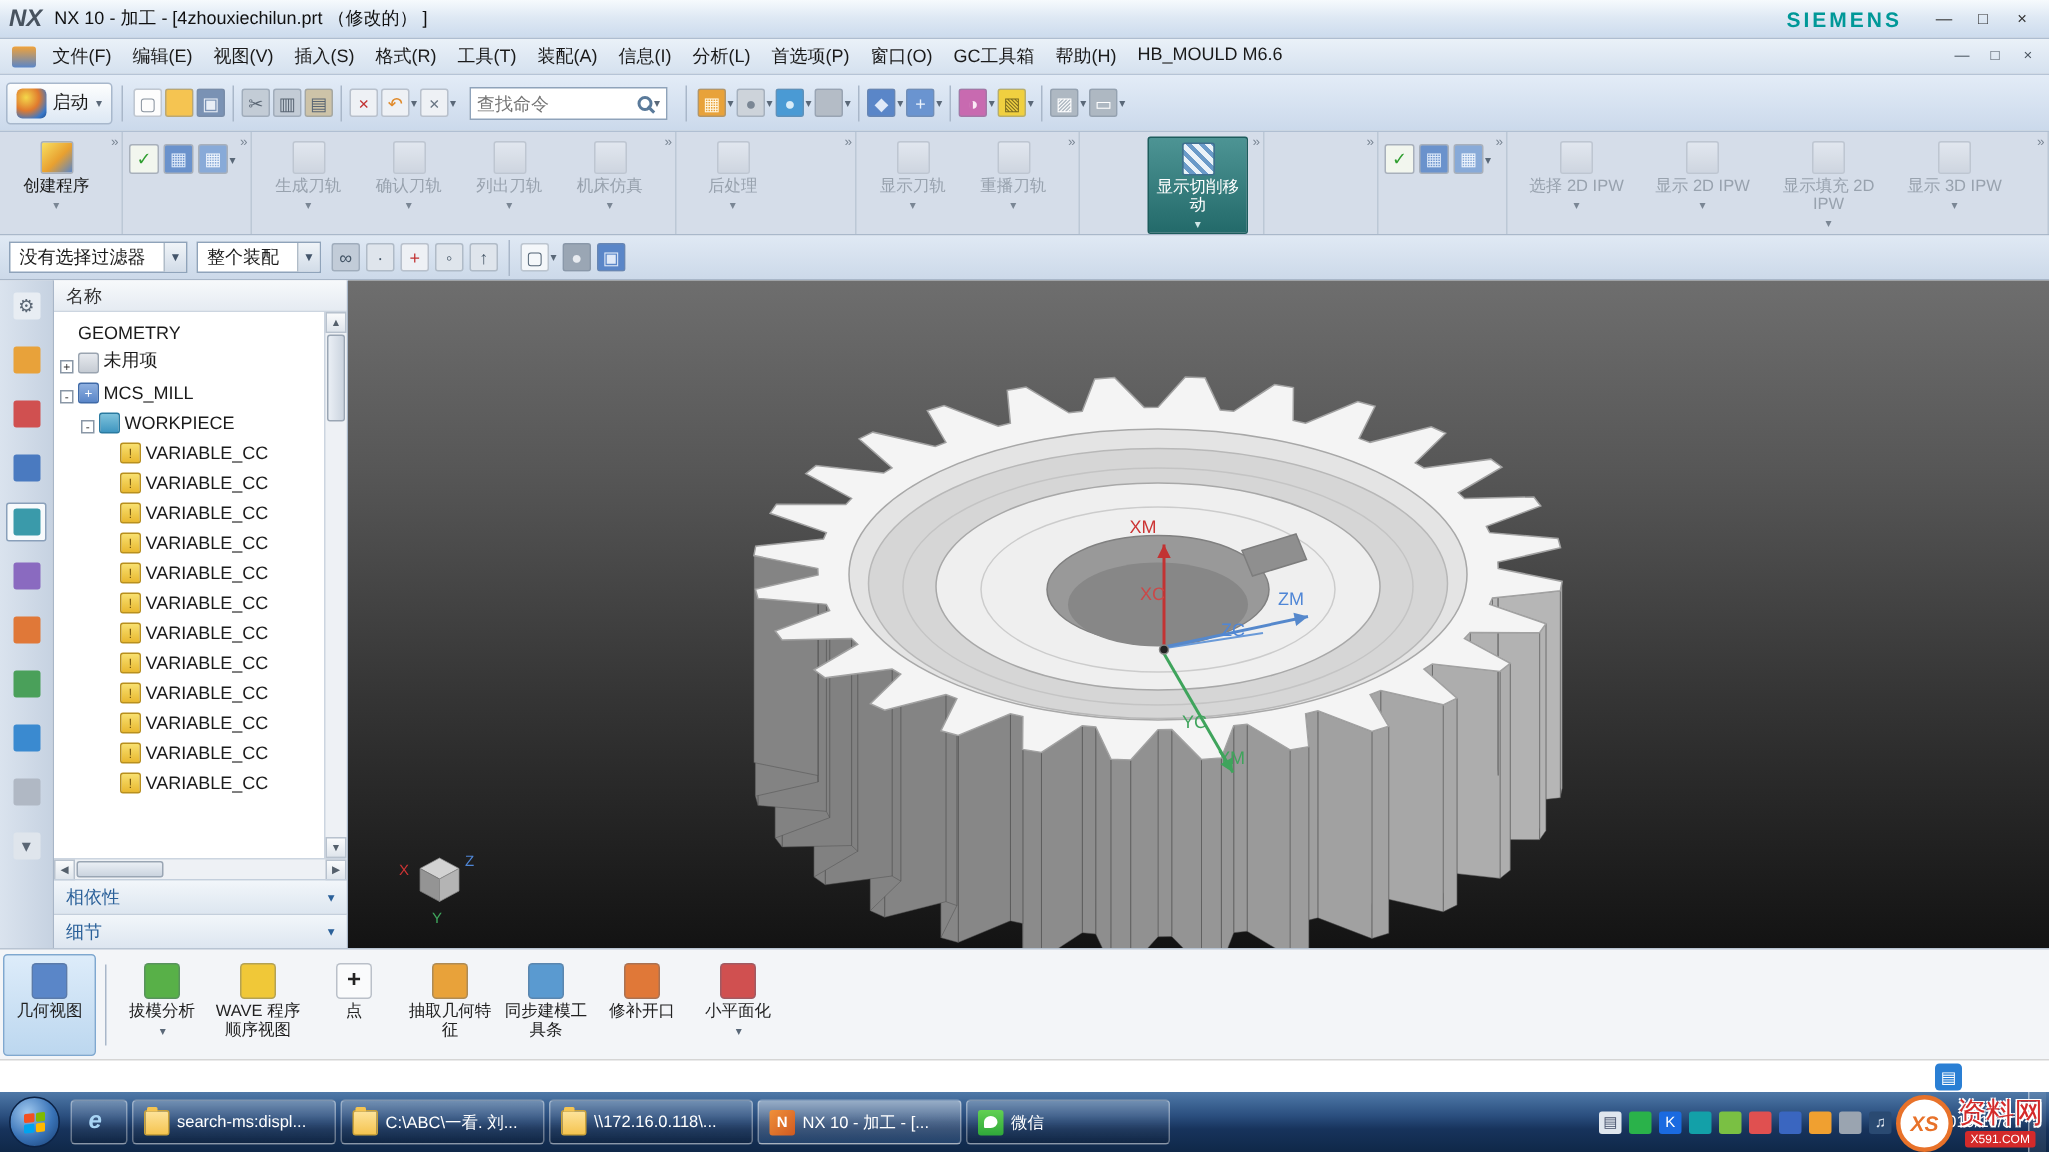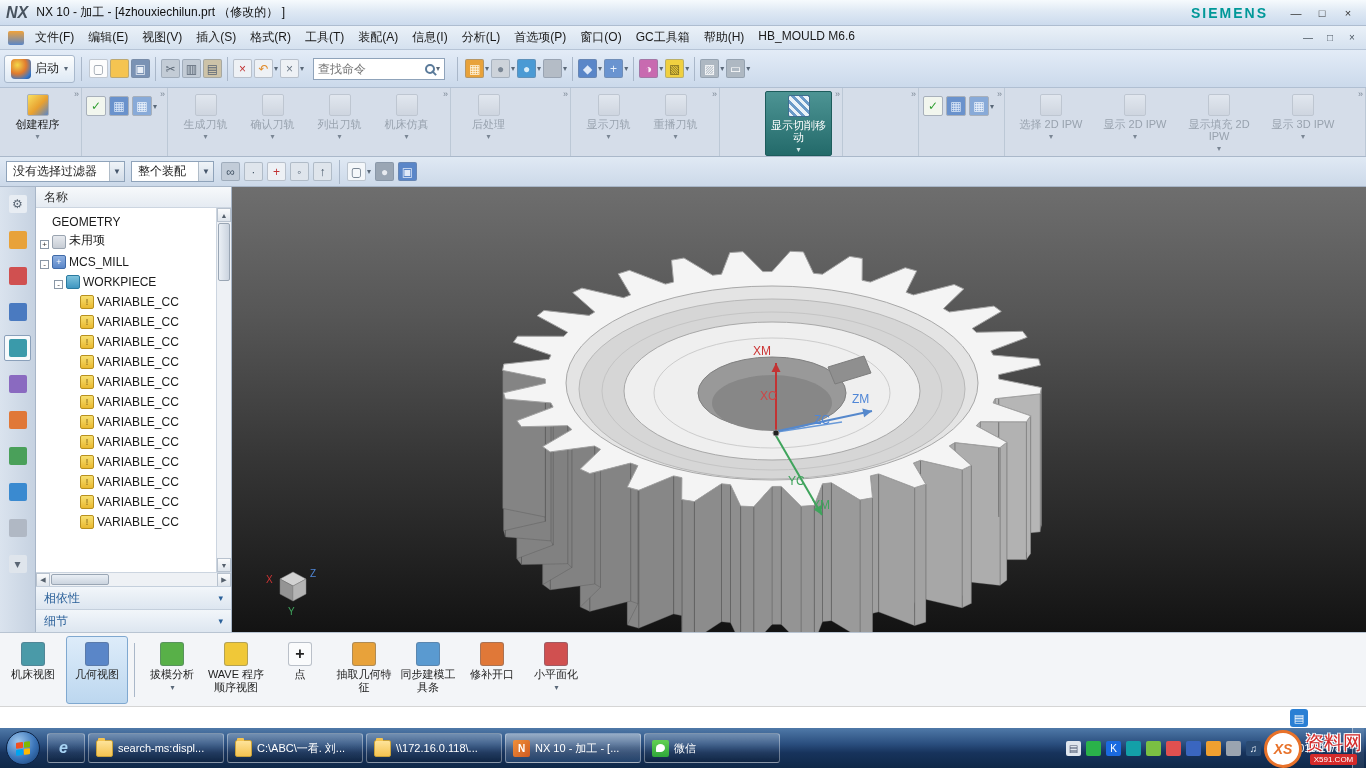--- a/index.html
+++ b/index.html
@@ -765,25 +765,20 @@
           <text x="34" y="396" fill="#cc3434" font-size="10" font-family="Liberation Sans, sans-serif">X</text>
           <text x="56" y="428" fill="#3fa45c" font-size="10" font-family="Liberation Sans, sans-serif">Y</text>
           <text x="78" y="390" fill="#4f86d6" font-size="10" font-family="Liberation Sans, sans-serif">Z</text>
         </svg>
     </div>
   </div>
 
   <div class="viewbar">
     <div class="vbuttons">
 
-        <div class="vbtn">
-        <span class="vicon auto-icon i-machine-tool-view" style="background: rgb(74, 154, 168);"></span>
-        <span class="vlabel">机床视图</span>
-
-      </div>
         <div class="vbtn active">
         <span class="vicon auto-icon i-geometry-view" style="background: rgb(90, 134, 200);"></span>
         <span class="vlabel">几何视图</span>
 
       </div>
         <div class="vdiv"></div>
         <div class="vbtn">
         <span class="vicon auto-icon i-draft-analysis" style="background: rgb(88, 176, 72);"></span>
         <span class="vlabel">拔模分析</span>
         <span class="dd">▾</span>

